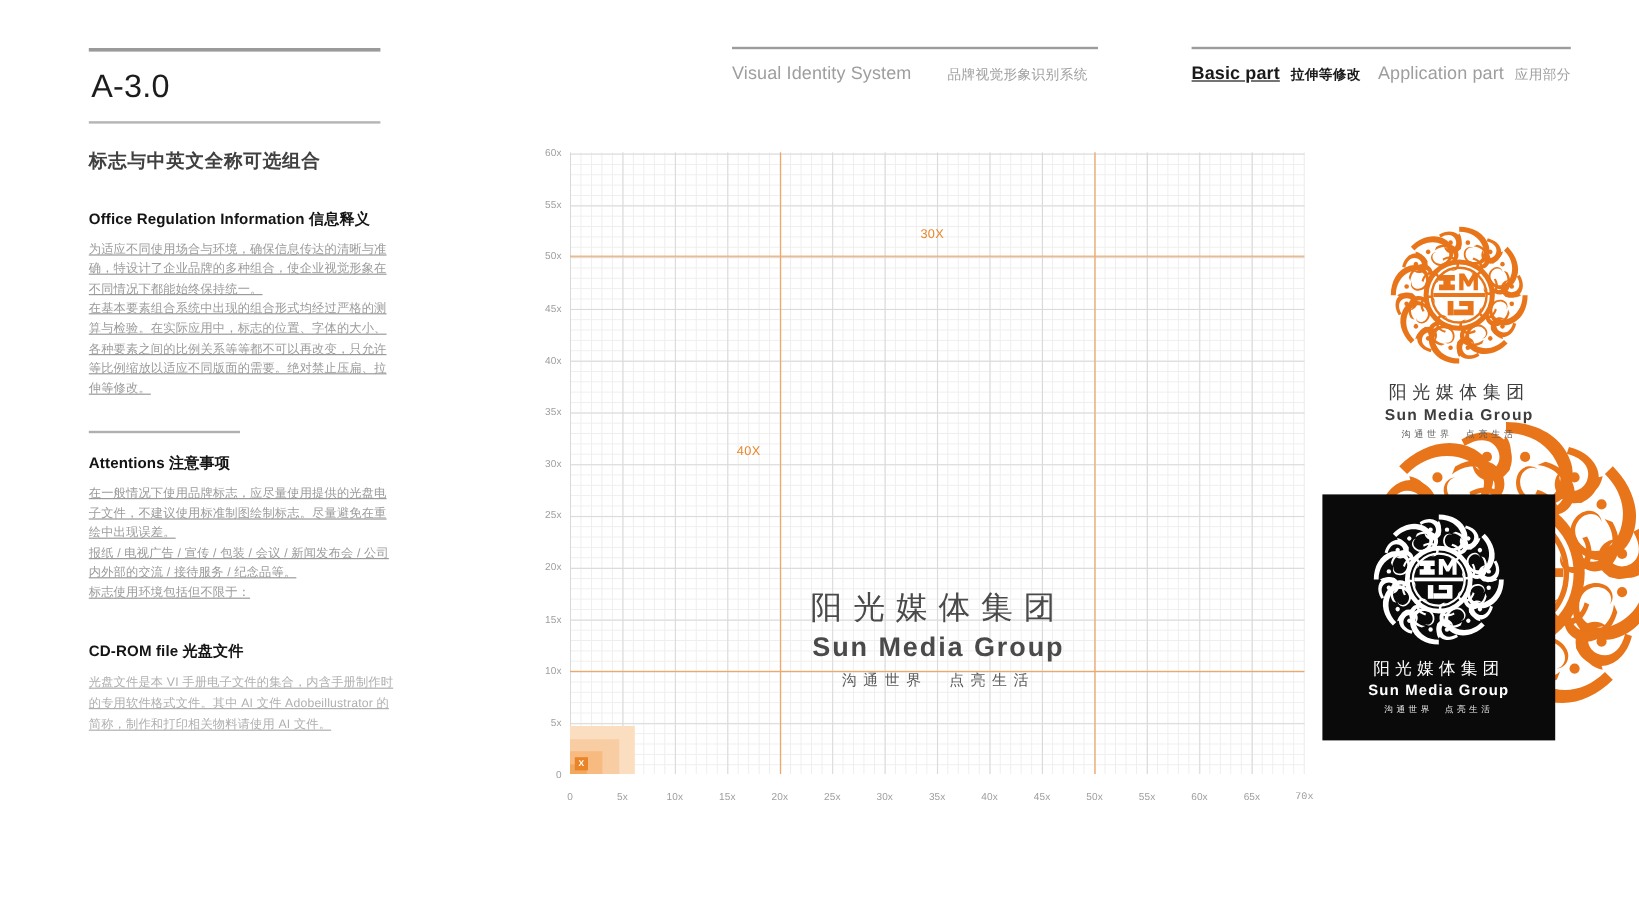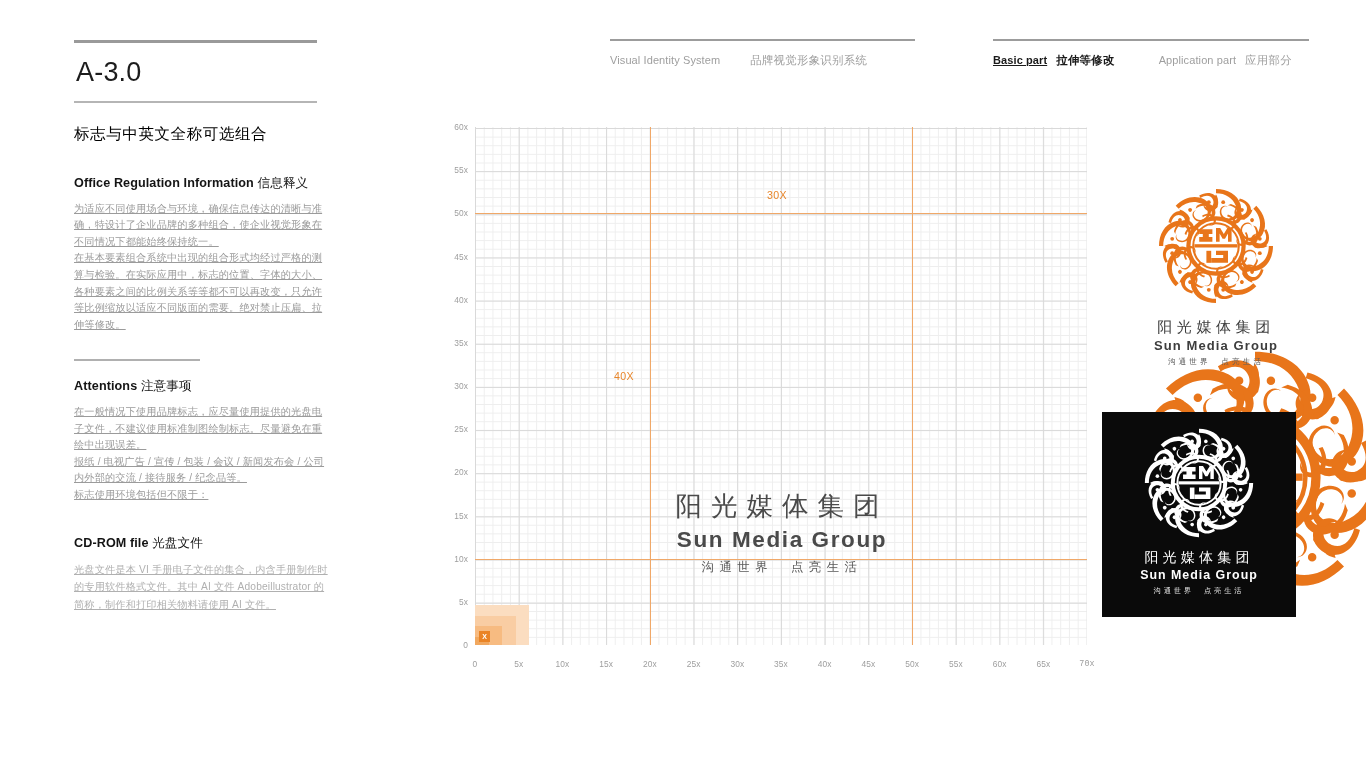--- a/index.html
+++ b/index.html
@@ -12,47 +12,47 @@
 
   
   #left-col { position:absolute; left:74px; top:40px; width:258px; }
   #rule-top { height:3px; background:#9a9a9a; width:243px; }
   #page-code {
     font-size:27px; font-weight:400; color:#1c1c1c; letter-spacing:0.2px;
     margin:14px 0 13px 2px; font-family:"Liberation Sans",sans-serif;
   }
   #rule-under-code { height:1.6px; background:#b5b5b5; width:243px; }
   #section-title {
-    margin-top:21px; font-size:15.5px; color:#000000; letter-spacing:0.6px;
-    font-weight:400;
+    margin-top:21px; font-size:15.5px; color:#404040; letter-spacing:0.6px;
+    font-weight:700;
   }
   .blk { margin-top:30px; }
   .blk-head {
     font-size:12.6px; color:#141414; font-weight:700; letter-spacing:0.1px;
     margin-bottom:9px;
   }
-  .blk-head .cn { font-weight:400; }
+  .blk-head .cn { font-weight:700; }
   .blk-body {
     font-size:10.2px; line-height:16.6px; color:#9b9b9b; letter-spacing:0.15px;
   }
   .blk-body p { margin:0;text-decoration:underline; }
   #rule-mid { height:1.6px; background:#b0b0b0; width:126px; margin-top:26px; }
   #blk-attentions { margin-top:17px; }
   #blk-cdrom { margin-top:31px; }
   #blk-cdrom .blk-body { color:#b0b0b0; line-height:17.5px; }
 
   
   .hdr-grp { position:absolute; top:39px; }
   .hdr-rule { height:2.3px; background:#9c9c9c; }
   .hdr-row { margin-top:12px; display:flex; align-items:baseline; white-space:nowrap; }
   #hdr-vis { left:610px; width:305px; }
   #hdr-vis .hdr-rule { width:305px; }
   #hdr-basic { left:993px; width:316px; }
   #hdr-basic .hdr-rule { width:316px; }
-  .h-en { font-size:11px; letter-spacing:0.1px; }
+  .h-en { font-size:15px; letter-spacing:0.1px; }
   .h-cn { font-size:11.4px; margin-left:9px; letter-spacing:0.3px; }
   .grey { color:#9e9e9e; }
   .dark { color:#1a1a1a; font-weight:700;text-decoration:underline; }
   .darkcn { color:#1a1a1a; font-weight:700; }
   #hdr-basic .spacer { width:44px; display:inline-block; }
 
   
   #chart { position:absolute; left:475px; top:127px; width:612px; height:518px; }
   #grid-bg {
     position:absolute; inset:0;

